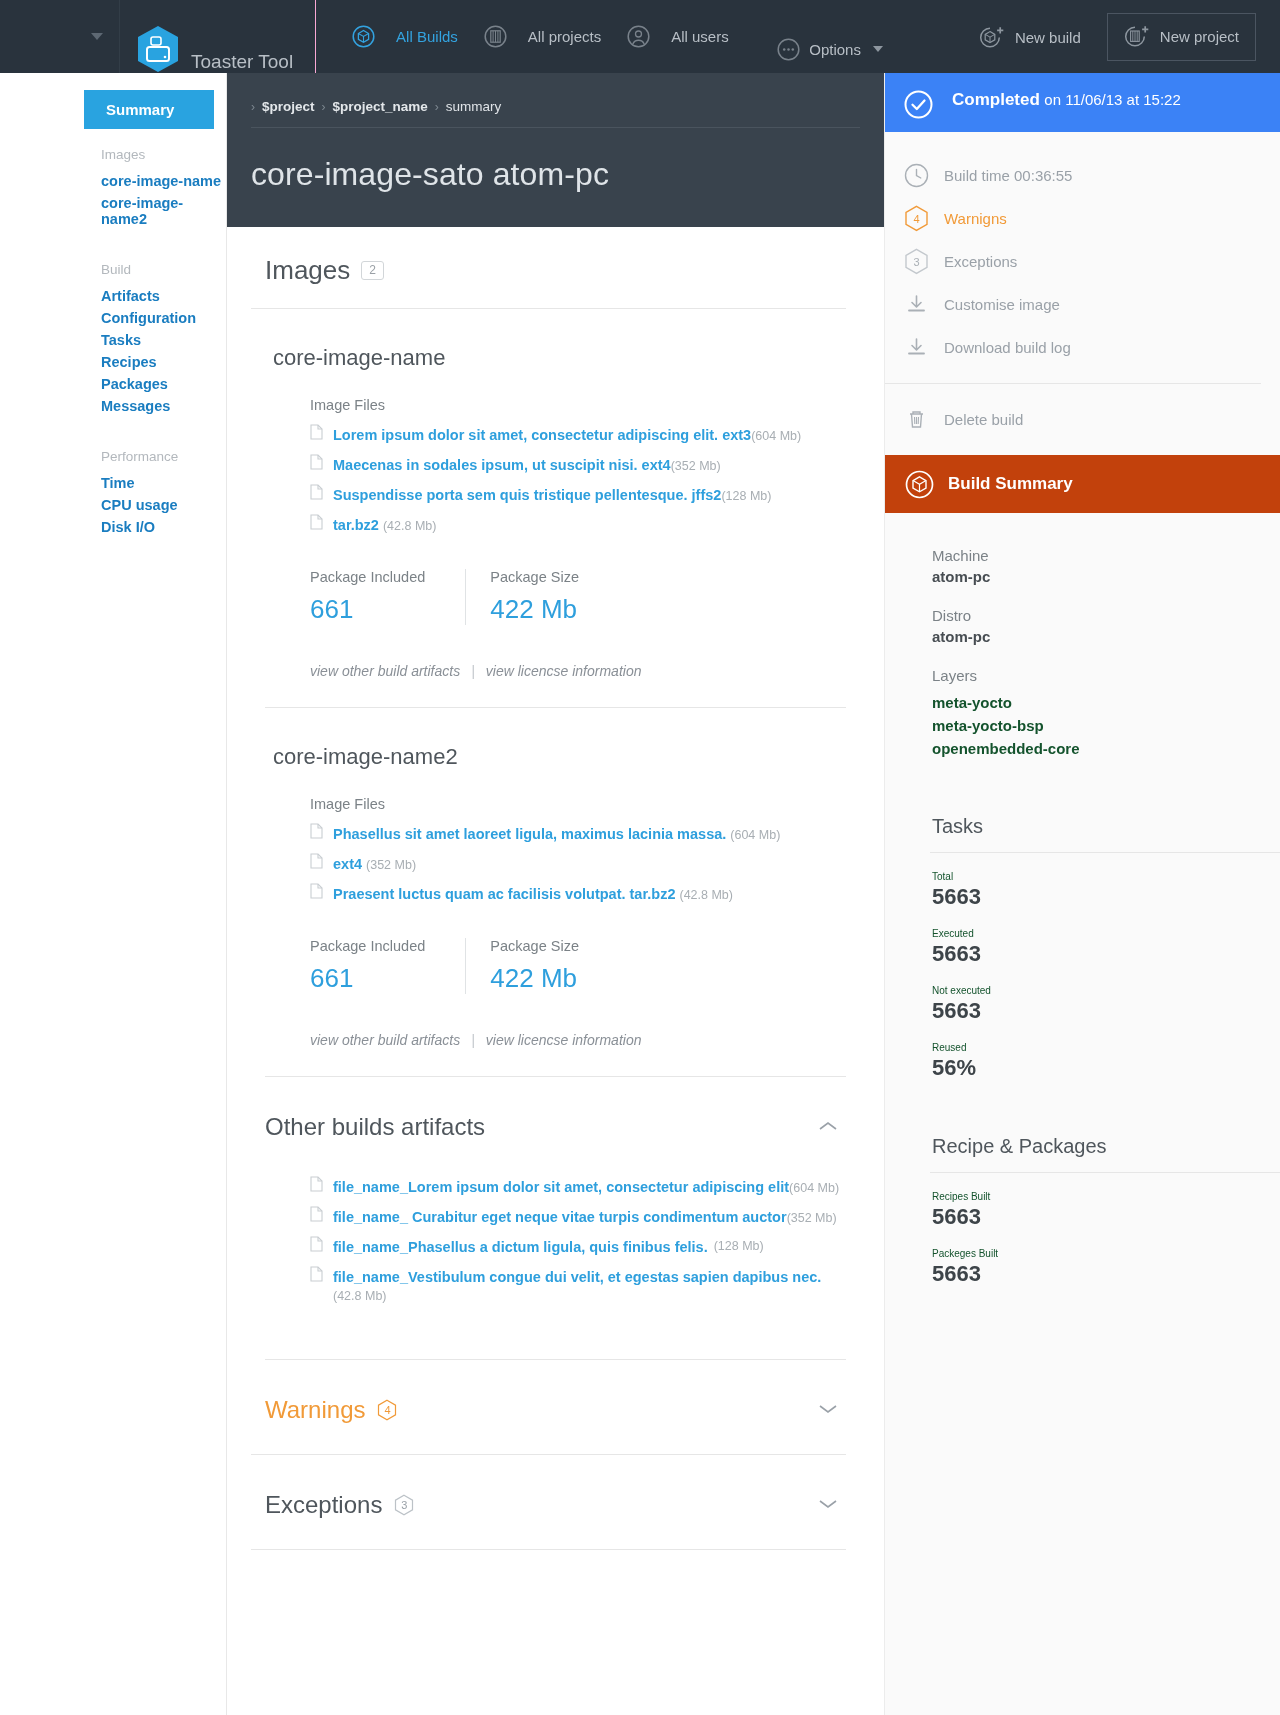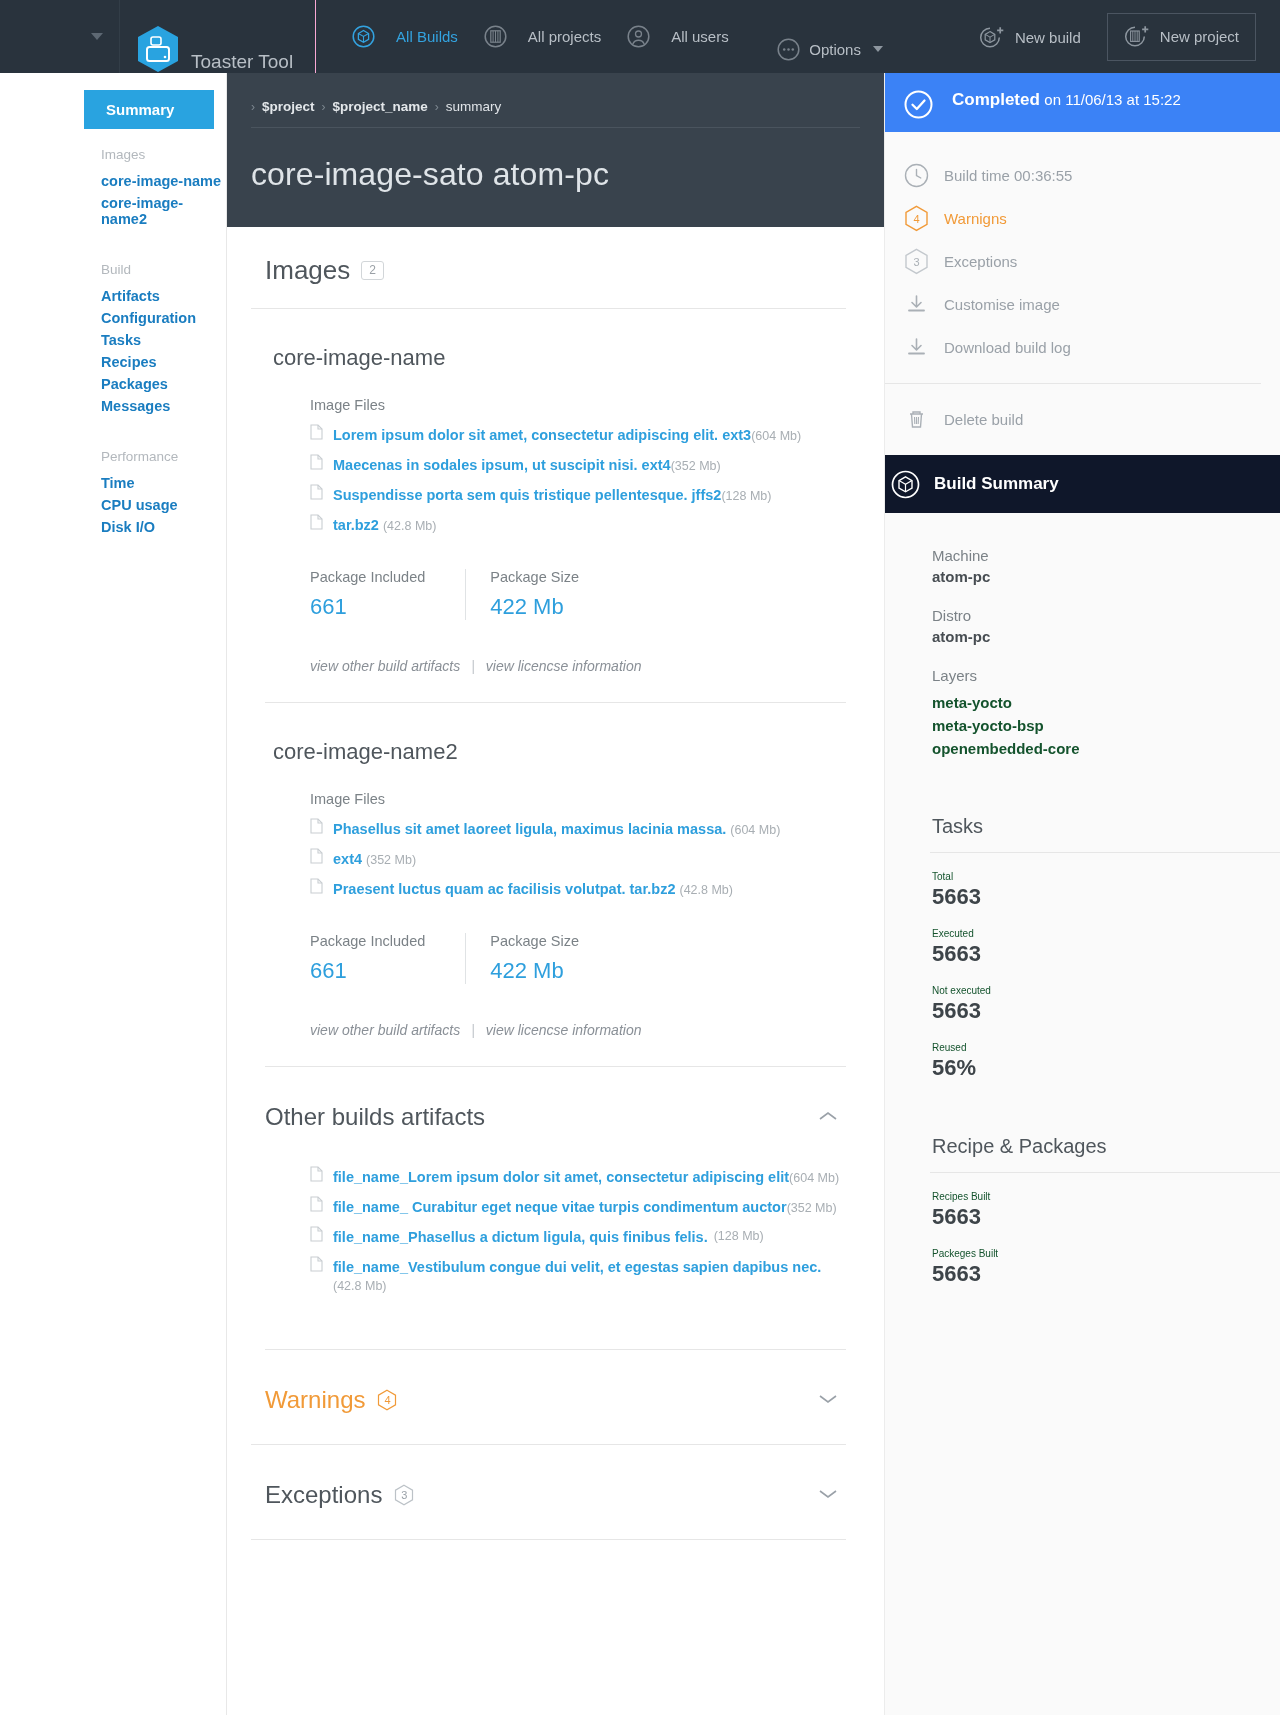--- a/index.html
+++ b/index.html
@@ -135,21 +135,21 @@
     padding: 5px 0 5px 45px;
   }
   .file-link { color: #2e9fdd; font-weight: bold; font-size: 14.5px; cursor: pointer; }
   .file-size { color: #a8aeb3; font-size: 12.5px; }
   .file-size.sp { margin-left: 4px; }
 
   .stats-row { display: flex; margin: 30px 0 0 45px; }
   .stat { padding-right: 40px; }
   .stat + .stat { border-left: 1px solid #e0e3e5; padding-left: 24px; }
   .stat-lbl { font-size: 14.5px; color: #7b8287; margin-bottom: 9px; }
-  .stat-val { font-size: 22px; color: #2e9fdd; font-weight: 300; }
+  .stat-val { font-size: 26px; color: #2e9fdd; font-weight: 300; }
 
   .italic-links {
     margin: 38px 0 0 45px;
     font-style: italic;
     font-size: 14px;
     color: #8a9097;
     display: flex; gap: 11px;
   }
   .italic-links .lnk { cursor: pointer; }
   .italic-links .pipe { color: #c3c8cc; }
@@ -193,24 +193,24 @@
     display: flex; align-items: center; gap: 15px;
     padding: 9px 0;
     font-size: 15px;
     color: #9aa1a8;
     cursor: pointer;
   }
   .rp-row.warn { color: #f19a38; }
   .rp-divider { border-top: 1px solid #e6e6e6; margin: 12px 0 0 0; }
 
   .bs-bar {
-    background: #0f172a;
+    background: #c2410c;
     color: #fff;
     display: flex; align-items: center; gap: 14px;
-    padding: 17px 0 17px 6px;
+    padding: 17px 0 17px 20px;
     height: 58px;
     font-size: 17px; font-weight: bold;
   }
   .bs-body { padding: 34px 0 0 47px; }
   .bs-lbl { font-size: 15px; color: #7b8287; margin-bottom: 4px; }
   .bs-val { font-size: 15px; color: #474d52; font-weight: bold; margin-bottom: 22px; }
   .bs-link { font-size: 15px; color: #14532d; font-weight: bold; line-height: 1.53; cursor: pointer; }
   .bs-sec-title { font-size: 20px; font-weight: 300; color: #4f565c; padding: 0 0 14px 0; }
   .bs-rule { border-top: 1px solid #e6e6e6; margin: 0 0 18px -2px; }
   .bs-pair-lbl { font-size: 10px; color: #14532d; }

